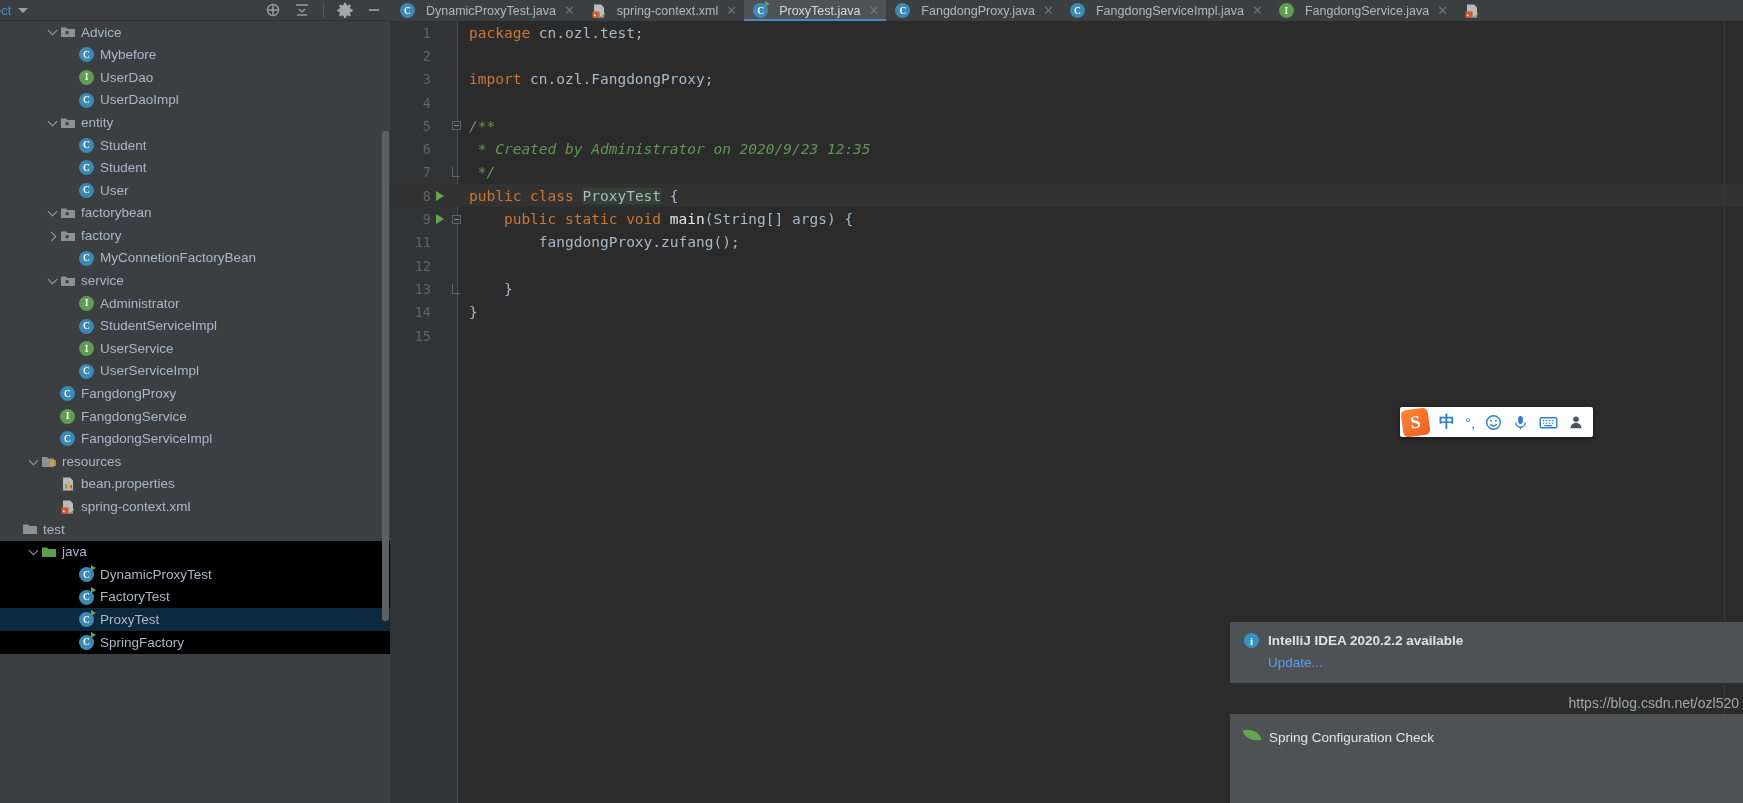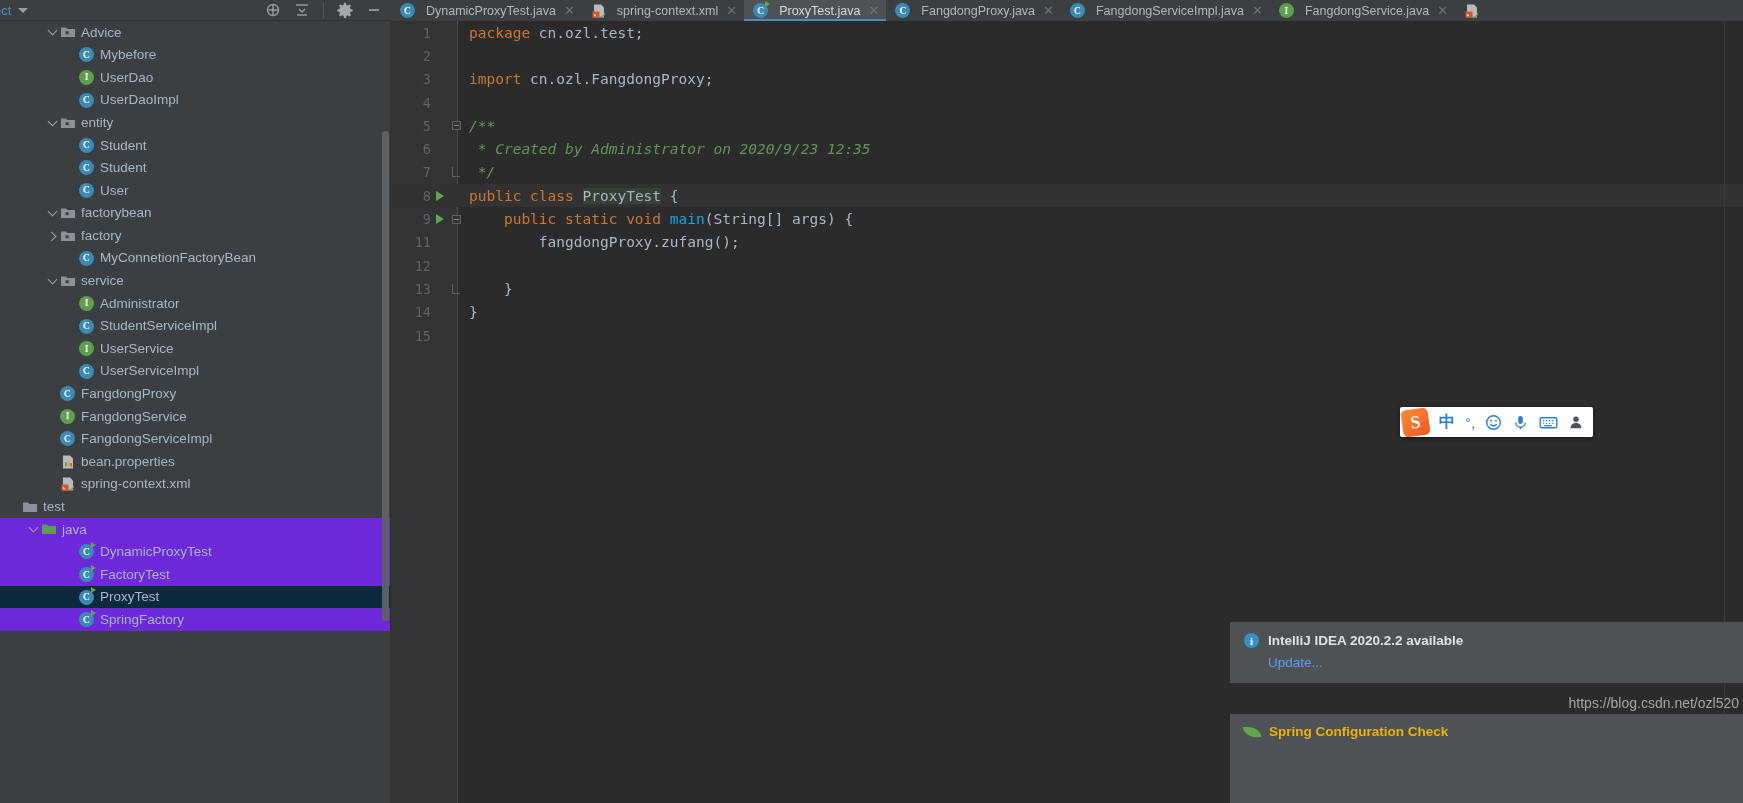--- a/index.html
+++ b/index.html
@@ -52,21 +52,21 @@
   .sidebar {
     width: 391px; background: #3c3f41; position: relative;
     overflow: hidden; flex: 0 0 391px;
   }
   .tree { position: relative; }
   .row {
     height: 22.6px; display: flex; align-items: center;
     color: #a9b7c6; font-size: 13.5px; white-space: nowrap; position: relative;
   }
   .row.sel-blue { background: #0d293e; }
-  .row.mod-test { background: #6d28d9; }
+  .row.mod-test { background: #000000; }
   .twisty {
     width: 14px; height: 14px; flex: 0 0 14px; position: relative; opacity: .85;
   }
   .twisty.open::before, .twisty.closed::before {
     content: ""; position: absolute; width: 6px; height: 6px;
     border-right: 1.6px solid #afb1b3; border-bottom: 1.6px solid #afb1b3;
     left: 3px; top: 3px;
   }
   .twisty.open::before { transform: rotate(45deg); top: 2px; }
   .twisty.closed::before { transform: rotate(-45deg); left: 2px; top: 4px; }
@@ -120,21 +120,21 @@
     width: 9px; height: 9px; border: 1px solid #606366; position: relative; background: #313335;
   }
   .foldbox::before { content:""; position:absolute; left:1px; right:1px; top:3px; height:1px; background:#888; }
   .foldbox.end { border-top: none; border-right: none; height: 10px; width: 8px; background: none; }
   .foldbox.end::before { display:none; }
   .codetext { padding-left: 6px; color: #a9b7c6; }
   .bar-l { position:absolute; left:66px; top:0; bottom:0; width:1px; background:#4b4b4b; }
 
   .kw { color: #cc7832; }
   .cmt { color: #629755; font-style: italic; }
-  .mth { color: #0ea5e9; }
+  .mth { color: #e5e5e5; }
   .cls-hl { background: #344134; }
   .plain { color: #a9b7c6; }
   .ed-right-line { position:absolute; right: 18px; top: 0; bottom: 0; width:1px; background:#3a3a3a; }
 
   
   .ime {
     position: absolute; left: 1400px; top: 407px;
     height: 30px; background: #ffffff; display: flex; align-items: center;
     padding: 0 4px 0 0; border-radius: 2px; box-shadow: 0 1px 4px rgba(0,0,0,.5);
   }
@@ -159,21 +159,21 @@
     align-items:center; justify-content:center; font-family:"Liberation Serif",serif;
   }
   .notif-title { color: #dfe1e2; font-size: 13.5px; font-weight: bold; }
   .notif-link { color: #589df6; font-size: 13.5px; margin: 7px 0 0 24px; }
 
   .notif2 {
     position: absolute; left: 1230px; top: 714px; width: 513px; height: 89px;
     background: #4e5254; padding: 10px 14px;
   }
   .notif2-row { display:flex; align-items:center; gap: 9px; }
-  .notif2-title { color:#eab308; font-size:13.5px; font-weight:bold; }
+  .notif2-title { color:#e5e5e5; font-size:13.5px; font-weight:normal;margin-top:6px; }
   .leaf {
     width:16px; height:14px; background:#62a64f;
     border-radius: 0 100% 0 100%; transform: rotate(-15deg);
   }
 
   .watermark {
     position: absolute; right: 4px; top: 695px;
     color: #b9bcbd; font-size: 14px; opacity: .85;
   }
 </style>
@@ -429,20 +429,29 @@
             </span>
             <span class="lbl">FangdongService</span>
           </div>
           <div class="row">
             <span style="width:46px;flex:0 0 46px"></span>
             <span class="twisty"></span>
             <span class="ico" style="display:flex;align-items:center">
               <span class="badge c">C</span>
             </span>
             <span class="lbl">FangdongServiceImpl</span>
+          </div>
+          <div class="row">
+            <span style="width:27px;flex:0 0 27px"></span>
+            <span class="twisty open"></span>
+            <span class="ico"><svg viewBox="0 0 16 16" width="16" height="16">
+                <path d="M1 3h5l1.3 1.5H13v8.5H1z" fill="#8b9196"></path>
+                <path d="M9 7h6M9 9h6M9 11h6" stroke="#e0a33b" stroke-width="1.5"></path>
+              </svg></span>
+            <span class="lbl">resources</span>
           </div>
           <div class="row">
             <span style="width:46px;flex:0 0 46px"></span>
             <span class="twisty"></span>
             <span class="ico"><svg viewBox="0 0 16 16" width="16" height="16">
                 <path d="M3 1.5h7l3 3v10H3z" fill="#b8bcbd"></path>
                 <rect x="5" y="8" width="1.8" height="4.5" fill="#5f9e4e"></rect>
                 <rect x="7.6" y="6" width="1.8" height="6.5" fill="#e0a33b"></rect>
                 <rect x="10.2" y="9" width="1.8" height="3.5" fill="#d4552e"></rect>
               </svg></span>

